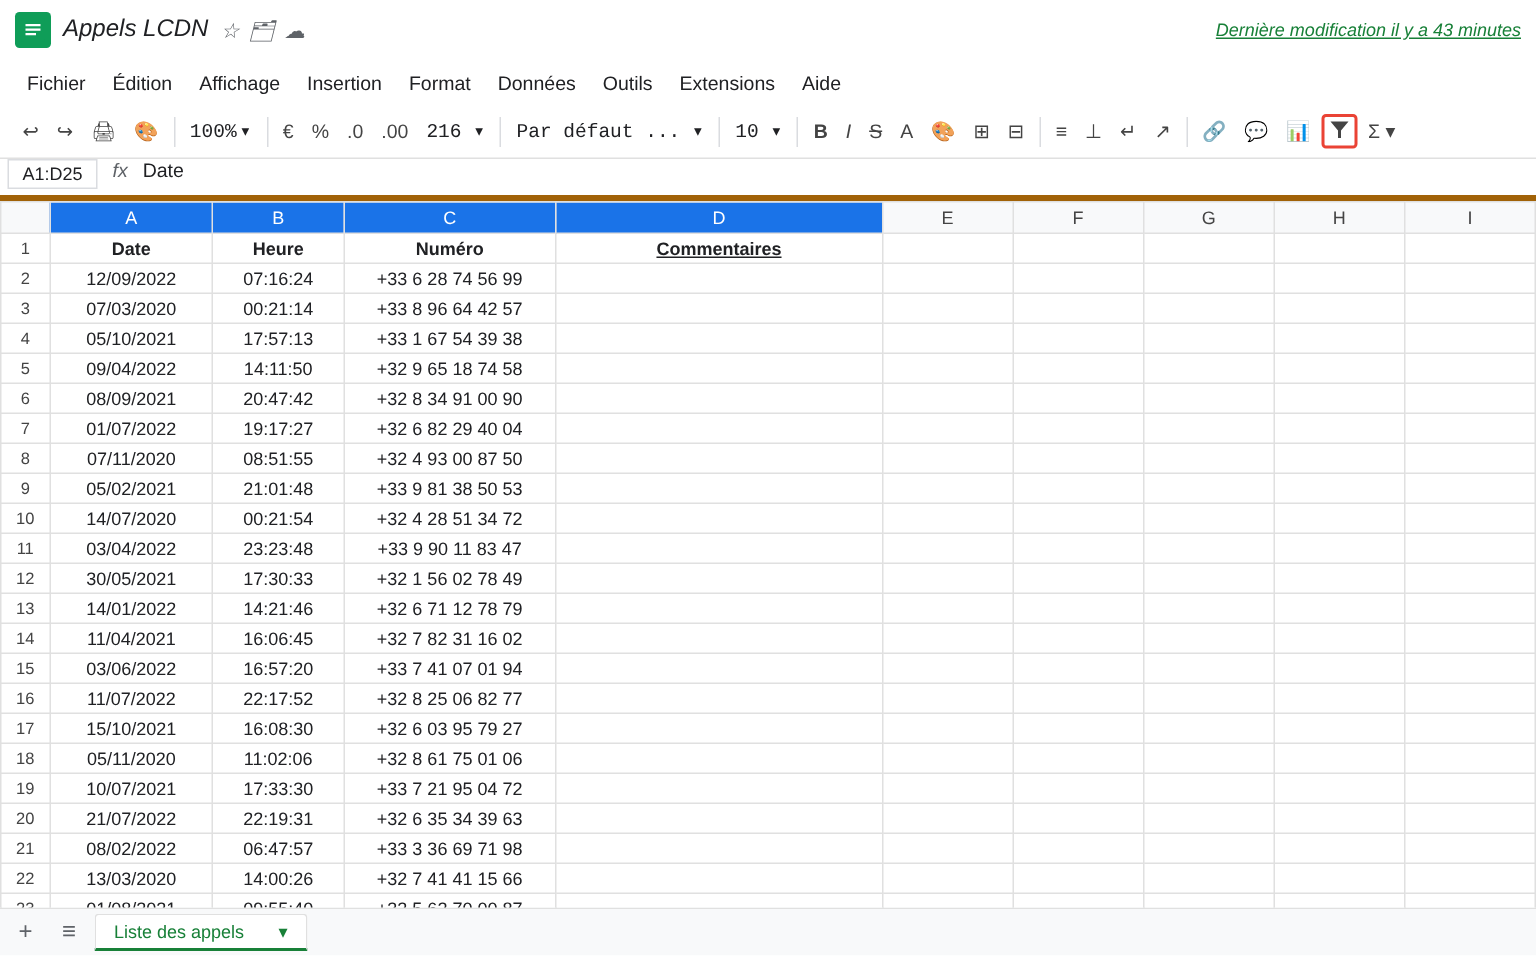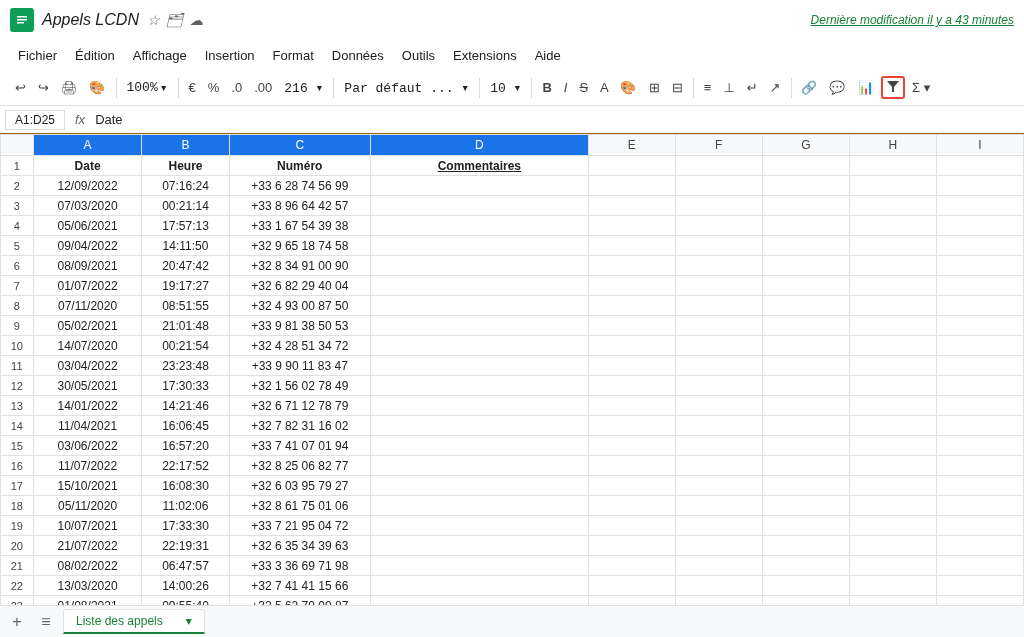--- a/index.html
+++ b/index.html
@@ -73,23 +73,23 @@
       border: 2px solid #ea4335;
       border-radius: 3px;
       padding: 1px 3px;
       background: none; cursor: pointer;
     }
     .bold-btn { font-weight: bold; }
 
     
     .formula-bar {
       display: flex;
-      align-items: center;
+      align-items: flex-start;
       height: 28px;
-      border-bottom: 1px solid #a16207;
+      border-bottom: 4px solid #a16207;
       padding: 0 5px;
       gap: 5px;
       background: #fff;
     }
     .cell-ref {
       width: 60px;
       border: 1px solid #dadce0;
       padding: 2px 5px;
       font-size: 12px;
       color: #202124;
@@ -336,21 +336,21 @@
             <td class="col-c selected-col">+33 8 96 64 42 57</td>
             <td class="col-d selected-col"></td>
             <td></td>
             <td></td>
             <td></td>
             <td></td>
             <td></td>
           </tr>
           <tr>
             <td class="row-num">4</td>
-            <td class="col-a selected-col">05/06/2021</td>
+            <td class="col-a selected-col">05/10/2021</td>
             <td class="col-b selected-col">17:57:13</td>
             <td class="col-c selected-col">+33 1 67 54 39 38</td>
             <td class="col-d selected-col"></td>
             <td></td>
             <td></td>
             <td></td>
             <td></td>
             <td></td>
           </tr>
           <tr>

